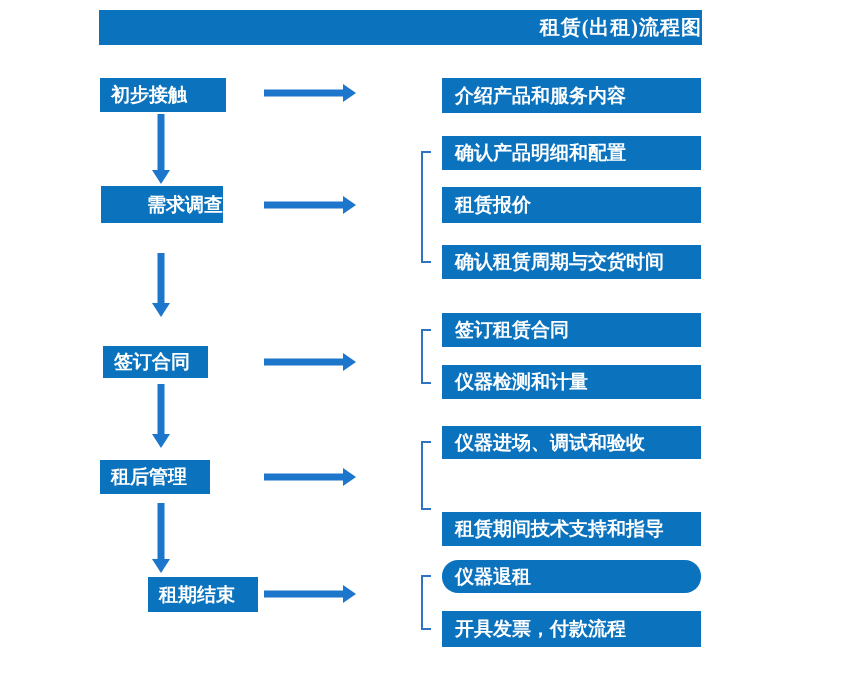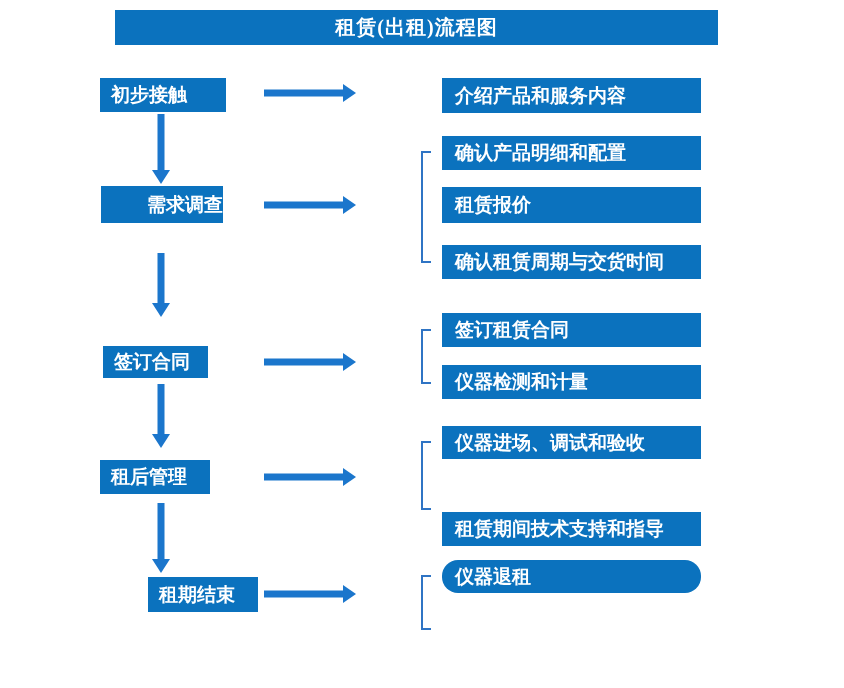--- a/index.html
+++ b/index.html
@@ -5,21 +5,21 @@
   html,body{margin:0;padding:0;background:#ffffff;}
   .canvas{
     position:relative;width:844px;height:688px;background:#ffffff;overflow:hidden;
     font-family:"Liberation Serif","DejaVu Serif",serif;
   }
   .blue-box{
     position:absolute;background:var(--box-blue,#0b72be);color:#ffffff;
     font-weight:bold;font-size:19px;display:flex;align-items:center;
     box-sizing:border-box;white-space:nowrap;
   }
-  .title-bar{left:115px;top:10px;width:603px;height:35px;justify-content:center;font-size:20px;letter-spacing:1px;}
+  .title-bar{left:99px;top:10px;width:603px;height:35px;justify-content:flex-end;font-size:20px;letter-spacing:1px;}
   .lb{padding-left:11px;}
   .lb1{left:100px;top:78px;width:126px;height:34px;text-align:center;}
   .lb2{left:101px;top:186px;width:122px;height:37px;justify-content:flex-end;}
   .lb3{left:103px;top:346px;width:105px;height:32px;}
   .lb4{left:100px;top:460px;width:110px;height:34px;}
   .lb5{left:100px;top:577px;width:110px;height:35px;margin-left:48px;}
   .rb{left:442px;width:259px;padding-left:13px;}
   .rb1{top:78px;height:35px;}
   .rb2{top:136px;height:34px;}
   .rb3{top:187px;height:36px;}
@@ -92,20 +92,23 @@
   </div>
   <div class="blue-box rb rb7">
     <span>仪器进场、调试和验收</span>
   </div>
   <div class="blue-box rb rb8">
     <span>租赁期间技术支持和指导</span>
   </div>
   <div class="blue-box rb rb9">
     <span>仪器退租</span>
   </div>
+  <div class="blue-box rb rb10">
+    <span>开具发票，付款流程</span>
+  </div>
 
   <svg class="conn ha ha1" viewBox="0 0 92 18">
     <rect x="0" y="5.5" width="80" height="7" style="fill:var(--arrow-blue,#1b76cc)"></rect>
     <polygon points="79,0 92,9 79,18" style="fill:var(--arrow-blue,#1b76cc)"></polygon>
   </svg>
   <svg class="conn ha ha2" viewBox="0 0 92 18">
     <rect x="0" y="5.5" width="80" height="7" style="fill:var(--arrow-blue,#1b76cc)"></rect>
     <polygon points="79,0 92,9 79,18" style="fill:var(--arrow-blue,#1b76cc)"></polygon>
   </svg>
   <svg class="conn ha ha3" viewBox="0 0 92 18">

